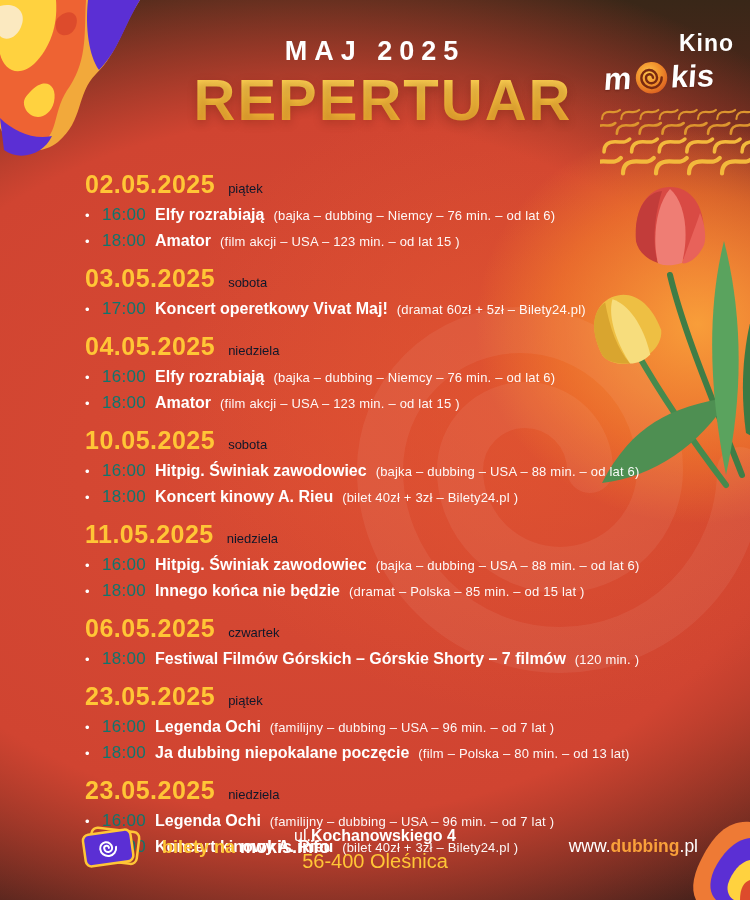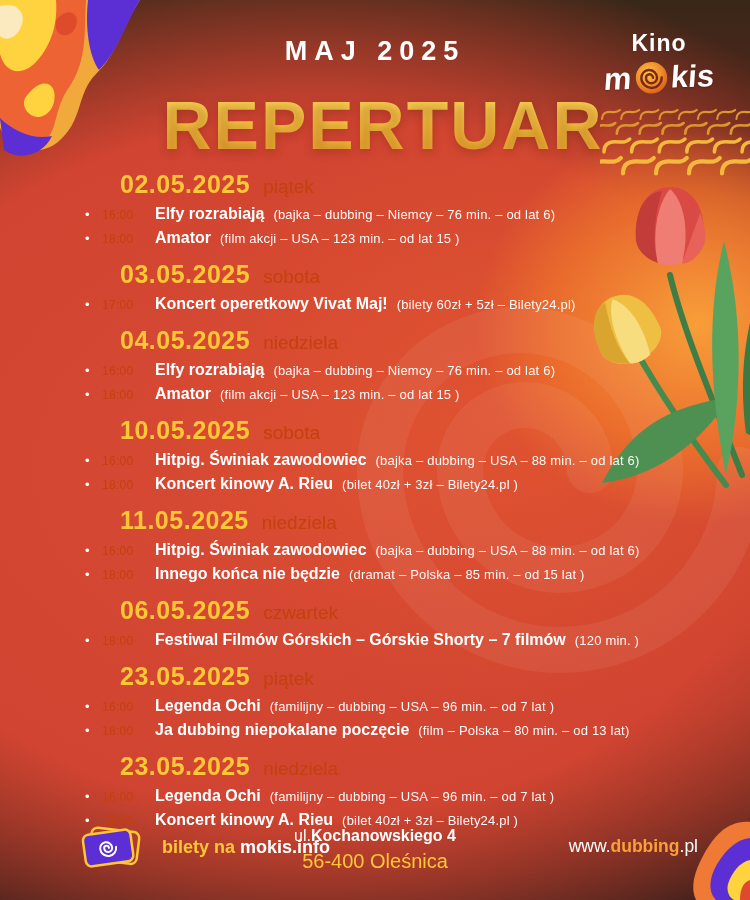--- a/index.html
+++ b/index.html
@@ -10,39 +10,39 @@
       radial-gradient(300px 270px at 93% 36%, rgba(250,162,58,.95) 0%, rgba(246,132,42,.55) 48%, rgba(246,132,42,0) 74%),
       radial-gradient(540px 460px at 72% 44%, rgba(236,96,46,.5), rgba(236,96,46,0) 70%),
       radial-gradient(780px 580px at 42% 52%, #d84a33 0%, #d04431 60%, rgba(208,68,49,0) 90%),
       linear-gradient(180deg,#392718 0%,#56261b 15%,#a33a27 33%,#c2402c 52%,#b03a28 68%,#6e2a1e 84%,#44211b 100%);
   }
   .abs{position:absolute;}
   
   .month{top:36px;left:0;right:0;text-align:center;color:#fff;
     font-size:27px;font-weight:600;letter-spacing:7px;}
   .big-title{top:66px;left:16px;right:0;text-align:center;
-    font-size:68px;font-weight:800;letter-spacing:2px;color:#fcc33d;
+    font-size:58px;font-weight:800;letter-spacing:2px;color:#fcc33d;
     background:linear-gradient(180deg,#ffda5e 0%,#fcc33d 55%,#eca22d 100%);
     -webkit-background-clip:text;background-clip:text;-webkit-text-fill-color:transparent;
-    text-shadow:0 3px 10px rgba(80,20,5,.25);margin-top:20px;}
+    text-shadow:0 3px 10px rgba(80,20,5,.25);}
   
-  .logo{top:30px;right:16px;width:150px;text-align:center;color:#fff;}
+  .logo{top:30px;right:16px;width:150px;text-align:right;color:#fff;}
   .logo-kino{font-size:23px;font-weight:600;letter-spacing:1px;}
   .logo-word{display:flex;align-items:center;justify-content:center;margin-top:2px;transform:rotate(-2deg);}
   .logo-m,.logo-kis{font-size:31px;font-weight:800;transform:skewX(-6deg);text-shadow:0 1px 2px rgba(60,10,0,.4);}
   .logo-spiral{width:37px;height:37px;margin:0 1px;}
   
   .schedule{top:170px;left:85px;width:600px;}
   .sec{margin-bottom:13px;}
   .sec-head{display:flex;align-items:baseline;gap:13px;margin-bottom:3px;}
-  .sec-date{color:#ffc636;font-size:25px;font-weight:800;letter-spacing:.5px;margin-left:35px;}
-  .sec-day{color:#c2410c;font-size:19px;font-weight:400;}
+  .sec-date{color:#ffc636;font-size:25px;font-weight:800;letter-spacing:.5px;}
+  .sec-day{color:#0f172a;font-size:13px;font-weight:400;}
   .event{display:flex;align-items:baseline;gap:9px;margin:6px 0;}
   .bullet{color:#fff;font-size:13px;flex:0 0 8px;}
-  .time{color:#c2410c;font-size:12px;flex:0 0 44px;letter-spacing:.3px;}
+  .time{color:#0f766e;font-size:17px;flex:0 0 44px;letter-spacing:.3px;}
   .etitle{color:#fff;font-size:16px;font-weight:800;white-space:nowrap;}
   .edetails{color:rgba(255,255,255,.96);font-size:13px;letter-spacing:.2px;white-space:nowrap;}
   
   .footer-left{left:76px;top:820px;display:flex;align-items:center;gap:14px;}
   .tickets-label{font-size:18px;}
   .tickets-prefix{color:#ffc636;font-weight:800;margin-top:40px;}
   .tickets-site{color:#fff;font-weight:800;}
   .footer-center{left:225px;top:824px;width:300px;text-align:center;line-height:1.45;}
   .addr1{color:#fff;font-size:16px;}
   .addr1 b{font-weight:800;}
@@ -180,21 +180,21 @@
     </div>
     <div class="sec">
       <div class="sec-head">
         <div class="sec-date">03.05.2025</div>
         <div class="sec-day">sobota</div>
       </div>
       <div class="event">
         <div class="bullet">•</div>
         <div class="time">17:00</div>
         <div class="etitle">Koncert operetkowy Vivat Maj!</div>
-        <div class="edetails">(bilety 60zł + 5zł – Bilety24.pl)</div>
+        <div class="edetails">(dramat 60zł + 5zł – Bilety24.pl)</div>
       </div>
     </div>
     <div class="sec">
       <div class="sec-head">
         <div class="sec-date">04.05.2025</div>
         <div class="sec-day">niedziela</div>
       </div>
       <div class="event">
         <div class="bullet">•</div>
         <div class="time">16:00</div>

